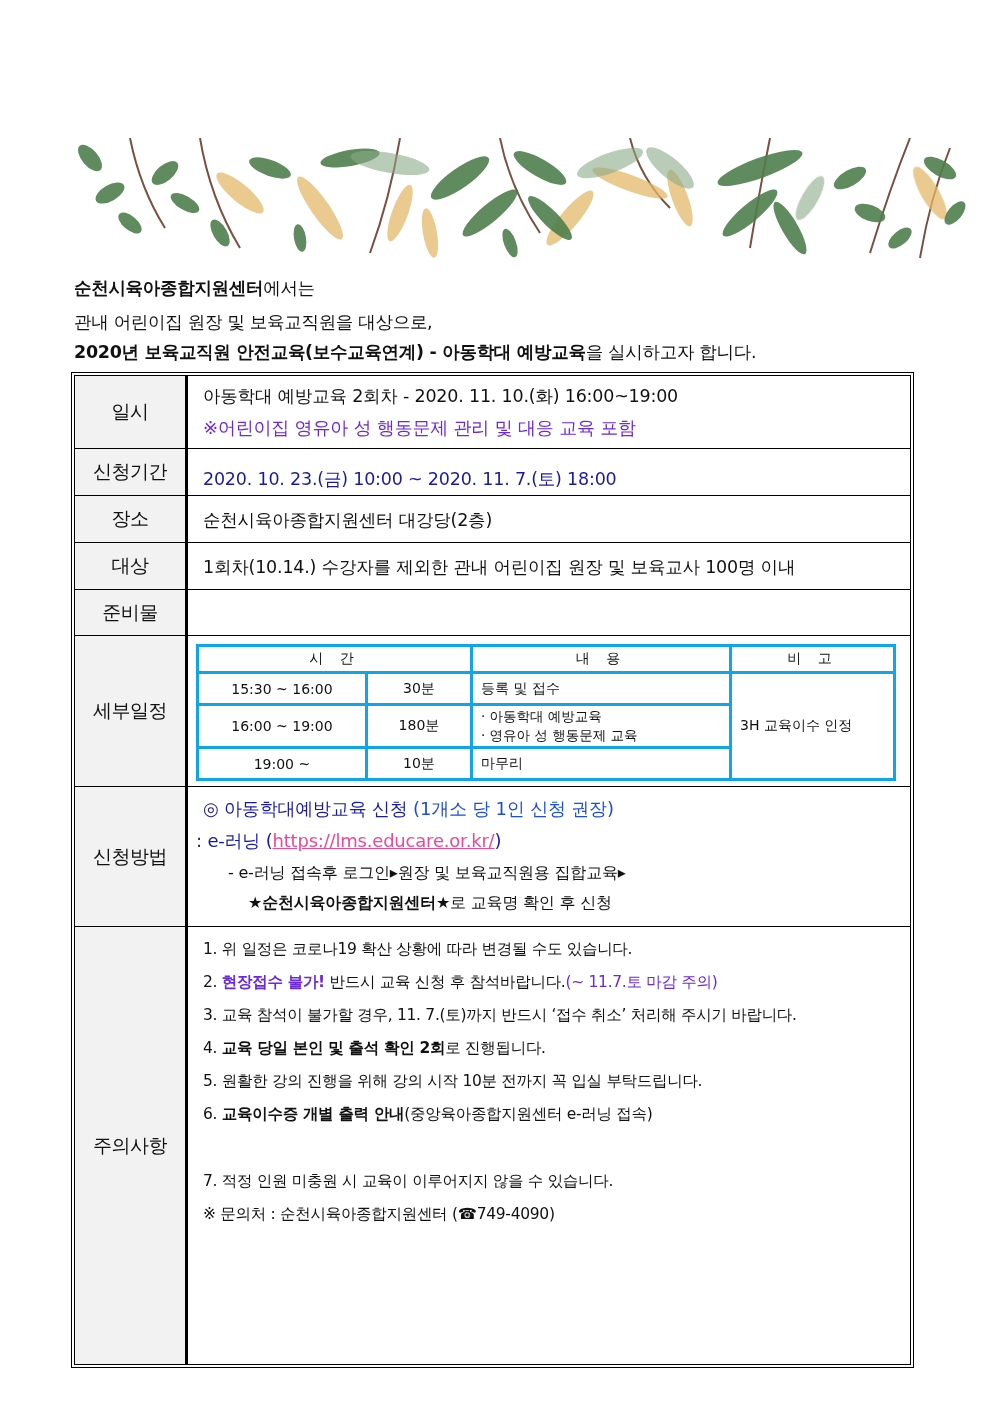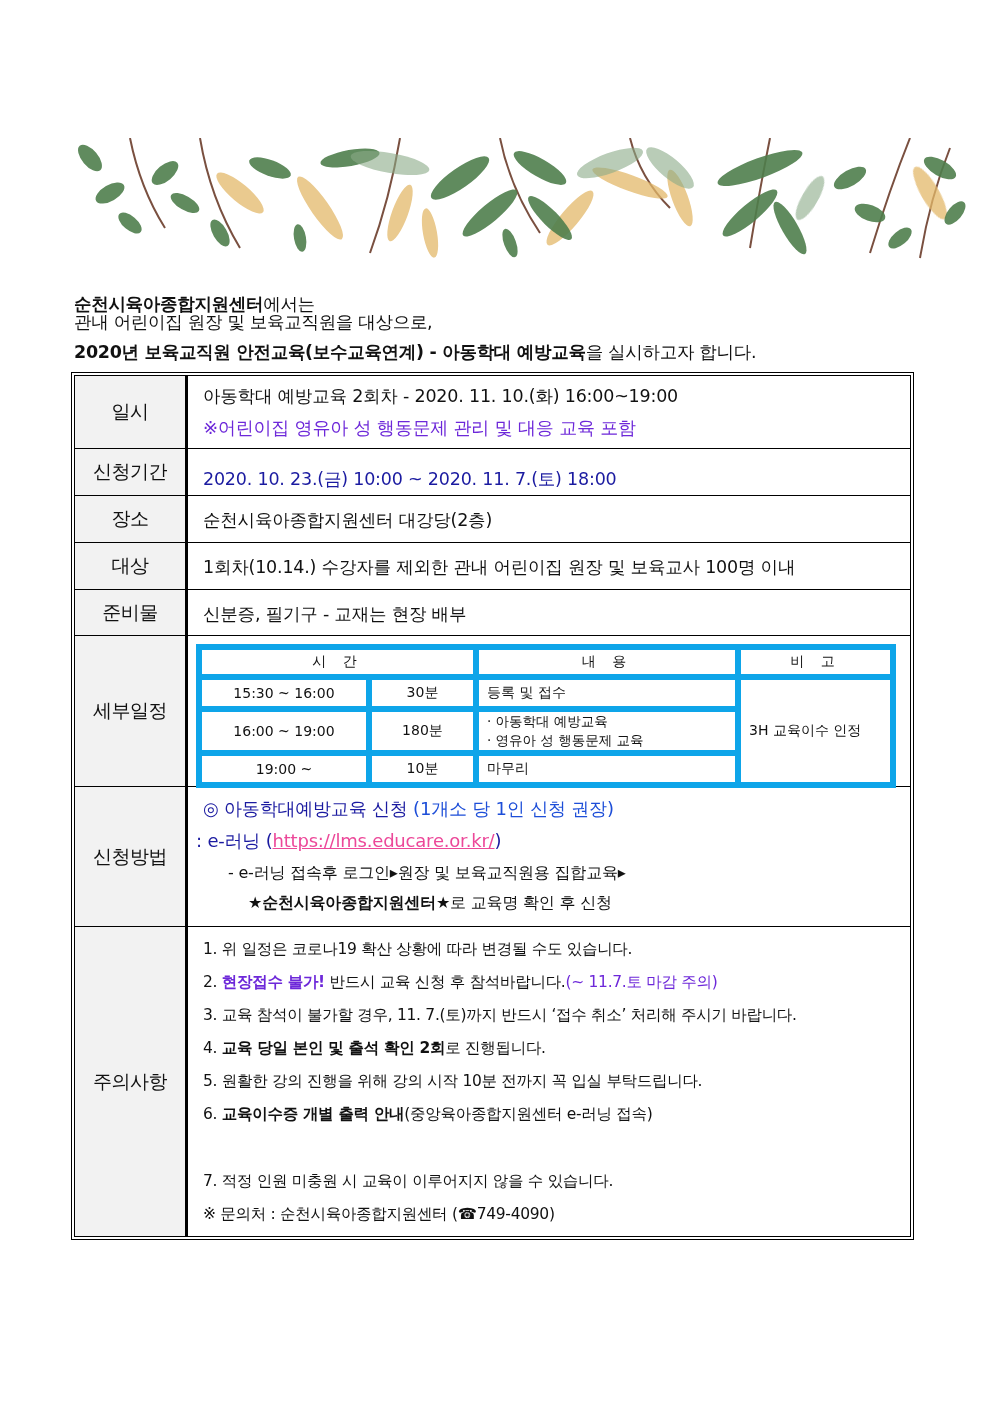--- a/index.html
+++ b/index.html
@@ -1,44 +1,44 @@
 <!DOCTYPE html>
 <html><head>
 <meta charset="utf-8">
 <style>
   html, body { margin:0; padding:0; background:#ffffff; }
   body { width:992px; height:1403px; position:relative; overflow:hidden;
          font-family:"DejaVu Sans", "Liberation Sans", sans-serif; color:#111; }
   .banner { position:absolute; left:70px; top:138px; width:896px; height:125px; }
   .intro { position:absolute; left:74px; font-size:17.5px; letter-spacing:-0.3px; white-space:nowrap; }
   .intro b { font-weight:bold; }
-  .l1 { top:292px; }
+  .l1 { top:276px; }
   .l2 { top:310px; }
   .l3 { top:340px; }
 
-  .frame { position:absolute; left:71px; top:372px; width:843px; height:868px;
+  .frame { position:absolute; left:71px; top:372px; width:843px; height:996px;
            border:1px solid #000; box-sizing:border-box;padding-left:36px; }
   .frame-inner { position:absolute; left:2px; top:2px; right:2px; bottom:2px;
                  border:1px solid #000; }
   .row { position:absolute; left:0; right:0; border-bottom:1px solid #000; }
   .row.last { border-bottom:none; }
   .label { position:absolute; left:0; top:0; bottom:0; width:110px; background:#f2f2f2;
            border-right:3px solid #000; display:flex; align-items:center; justify-content:center;
            font-size:19px; letter-spacing:-0.5px; }
   .content { position:absolute; left:113px; top:0; bottom:0; right:0; }
   .txt { position:absolute; left:15px; white-space:nowrap; font-size:17.5px; letter-spacing:-0.2px; }
   .red { color:#6d28d9; }
   .navy { color:#1a1aa0; }
   .brown { color:#1d4ed8; }
   .link { color:#ec4899; text-decoration:underline; }
   .bold { font-weight:bold; }
 
   table.sched { position:absolute; left:8px; top:8px; width:700px; border-collapse:collapse;
                 font-size:14px; }
-  table.sched td, table.sched th { border:6px solid #0ea5e9; font-weight:normal; padding:0 8px; }
+  table.sched td, table.sched th { border:3px solid #0ea5e9; font-weight:normal; padding:0 8px; }
   table.sched th { height:24px; text-align:center; letter-spacing:6px; }
   table.sched td.c { text-align:center; }
   .notes .txt { font-size:15.5px; letter-spacing:-0.3px; }
 </style>
 </head>
 <body>
 
 <svg class="banner" viewBox="0 0 896 125" preserveAspectRatio="none">
   <g stroke="#7a5040" stroke-width="2" fill="none">
     <path d="M60 0 Q70 50 95 90"></path>
@@ -127,23 +127,20 @@
 
     <div class="row" style="top:167px; height:46px;">
       <div class="label">대상</div>
       <div class="content">
         <div class="txt" style="top:12px;">1회차(10.14.) 수강자를 제외한 관내 어린이집 원장 및 보육교사 100명 이내</div>
       </div>
     </div>
 
     <div class="row" style="top:214px; height:45px;">
       <div class="label">준비물</div>
-      <div class="content">
-        <div class="txt" style="top:12px;">신분증, 필기구 - 교재는 현장 배부</div>
-      </div>
     </div>
 
     <div class="row" style="top:260px; height:150px;">
       <div class="label">세부일정</div>
       <div class="content">
         <table class="sched">
           <tbody>
               <tr>
             <th colspan="2" style="width:255px;">시 간</th>
             <th style="width:240px;">내 용</th>

